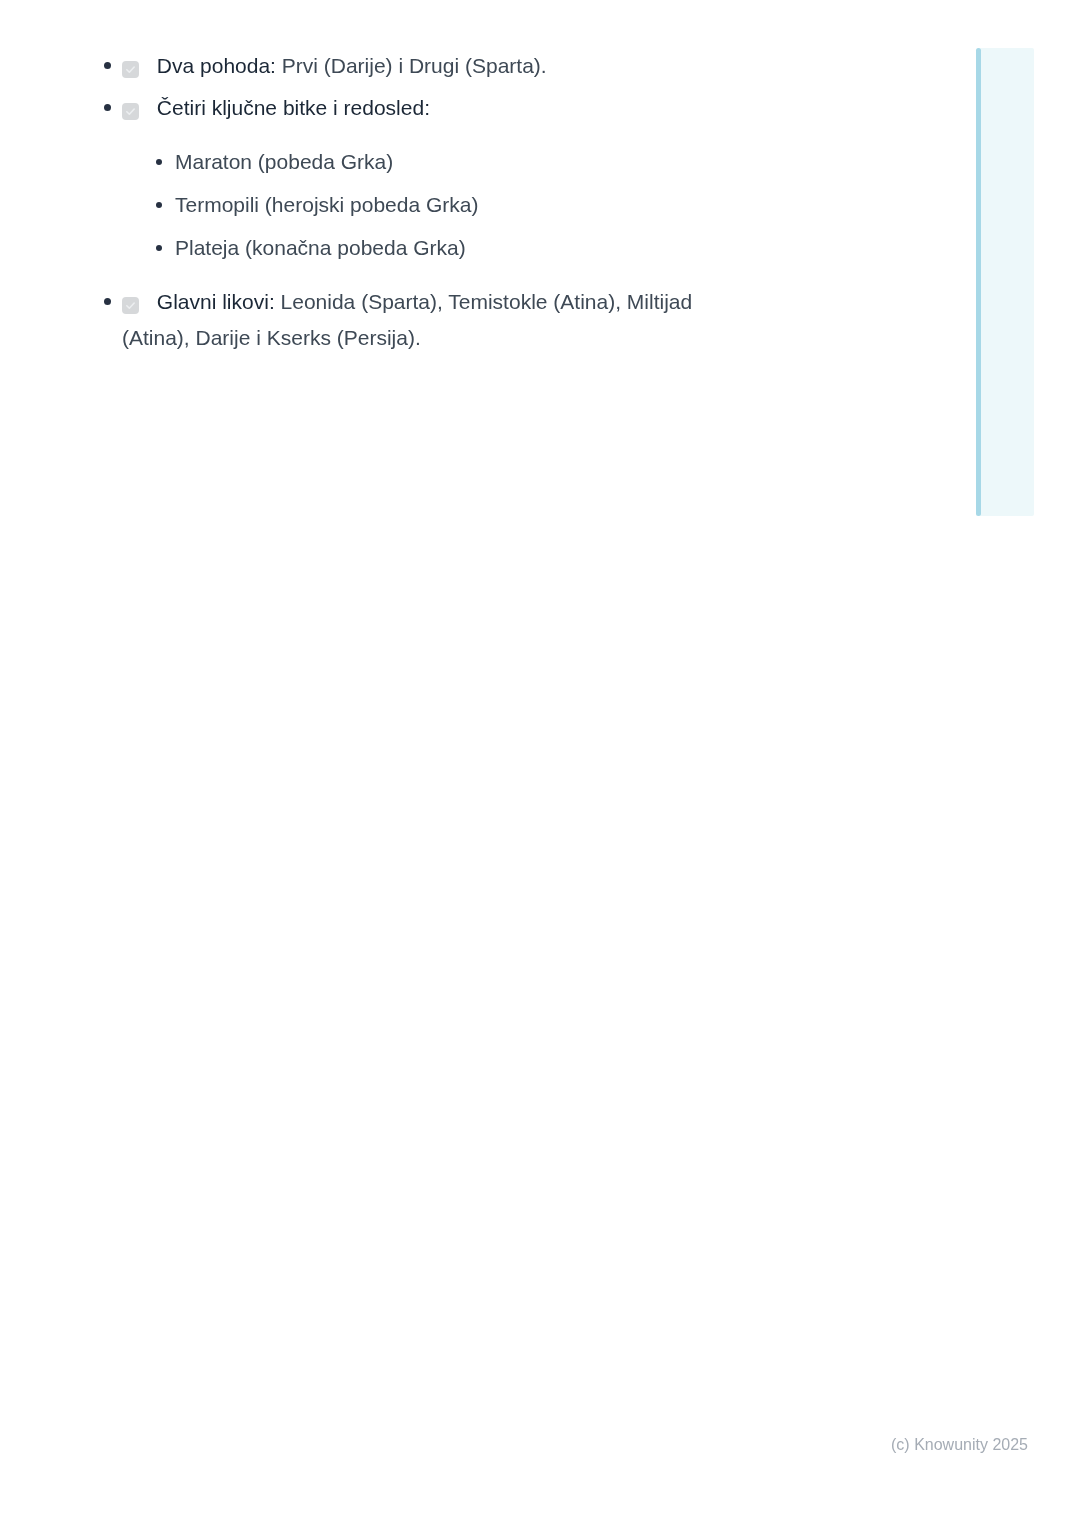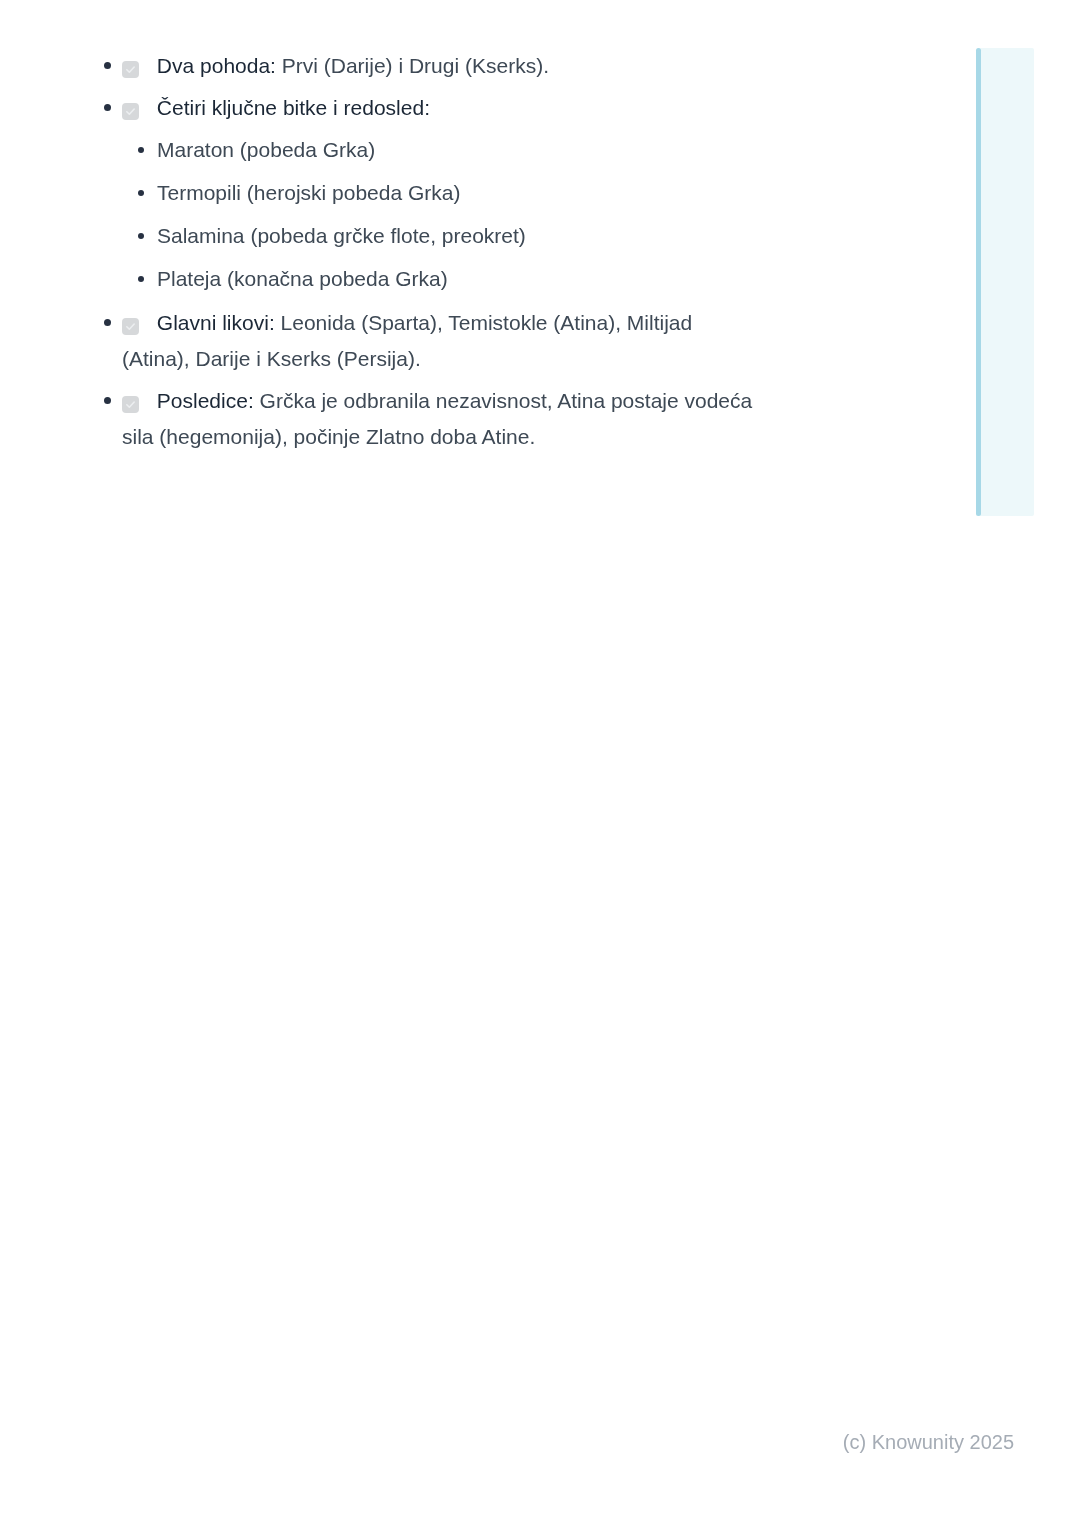--- a/index.html
+++ b/index.html
@@ -67,42 +67,42 @@
     align-items:center;
     justify-content:center;
     width:17px;height:17px;
     background:var(--checkbox-bg);
     border-radius:4px;
     margin-right:12px;
     vertical-align:-2px;
   }
   .sub-list{
     list-style:none;
-    margin:0;padding:0;
+    margin:18px;padding:0;
   }
   .sub-item{
     position:relative;
     padding-left:157px;
     margin:0 0 7px 0;
     font-size:21px;
     line-height:36px;
     color:var(--text-color);
   }
   .sub-item .bullet{
     left:138px;top:15px;
     width:6px;height:6px;
   }
   .wrap-line{
     display:block;
   }
   .footer{
     position:absolute;
-    right:66px;
+    right:52px;
     bottom:74px;
-    font-size:20px;
+    font-size:16px;
     color:var(--footer-color);
   }
 </style>
 </head>
 <body>
 
 <main class="page">
 
   <aside class="side-panel">
     <span class="side-panel-edge"></span>
@@ -111,21 +111,21 @@
   <section class="content">
 
     <div class="item">
       <span class="bullet"></span>
       <span class="checkbox">
           <svg width="11" height="11" viewBox="0 0 24 24">
             <path d="M4 12.5 L9.5 18 L20 6.5" fill="none" stroke="#eceef0" stroke-width="3.5" stroke-linecap="round" stroke-linejoin="round"></path>
           </svg>
         </span>
       <strong class="label">Dva pohoda:</strong>
-      <span class="text">Prvi (Darije) i Drugi (Kserks).</span>
+      <span class="text">Prvi (Darije) i Drugi (Sparta).</span>
     </div>
 
     <div class="item">
       <span class="bullet"></span>
       <span class="checkbox">
           <svg width="11" height="11" viewBox="0 0 24 24">
             <path d="M4 12.5 L9.5 18 L20 6.5" fill="none" stroke="#eceef0" stroke-width="3.5" stroke-linecap="round" stroke-linejoin="round"></path>
           </svg>
         </span>
       <strong class="label">Četiri ključne bitke i redosled:</strong>
@@ -135,51 +135,36 @@
       <li class="sub-item">
         <span class="bullet"></span>
         <span class="text">Maraton (pobeda Grka)</span>
       </li>
       <li class="sub-item">
         <span class="bullet"></span>
         <span class="text">Termopili (herojski pobeda Grka)</span>
       </li>
       <li class="sub-item">
         <span class="bullet"></span>
-        <span class="text">Salamina (pobeda grčke flote, preokret)</span>
-      </li>
-      <li class="sub-item">
-        <span class="bullet"></span>
         <span class="text">Plateja (konačna pobeda Grka)</span>
       </li>
     </ul>
 
     <div class="item item--spaced">
       <span class="bullet"></span>
       <span class="checkbox">
           <svg width="11" height="11" viewBox="0 0 24 24">
             <path d="M4 12.5 L9.5 18 L20 6.5" fill="none" stroke="#eceef0" stroke-width="3.5" stroke-linecap="round" stroke-linejoin="round"></path>
           </svg>
         </span>
       <strong class="label">Glavni likovi:</strong>
       <span class="text">Leonida (Sparta), Temistokle (Atina), Miltijad</span>
       <span class="wrap-line text">(Atina), Darije i Kserks (Persija).</span>
     </div>
 
-    <div class="item">
-      <span class="bullet"></span>
-      <span class="checkbox">
-          <svg width="11" height="11" viewBox="0 0 24 24">
-            <path d="M4 12.5 L9.5 18 L20 6.5" fill="none" stroke="#eceef0" stroke-width="3.5" stroke-linecap="round" stroke-linejoin="round"></path>
-          </svg>
-        </span>
-      <strong class="label">Posledice:</strong>
-      <span class="text">Grčka je odbranila nezavisnost, Atina postaje vodeća</span>
-      <span class="wrap-line text">sila (hegemonija), počinje Zlatno doba Atine.</span>
-    </div>
 
   </section>
 
   <footer class="footer">
     <span>(c) Knowunity 2025</span>
   </footer>
 
 </main>
 
 </body></html>

